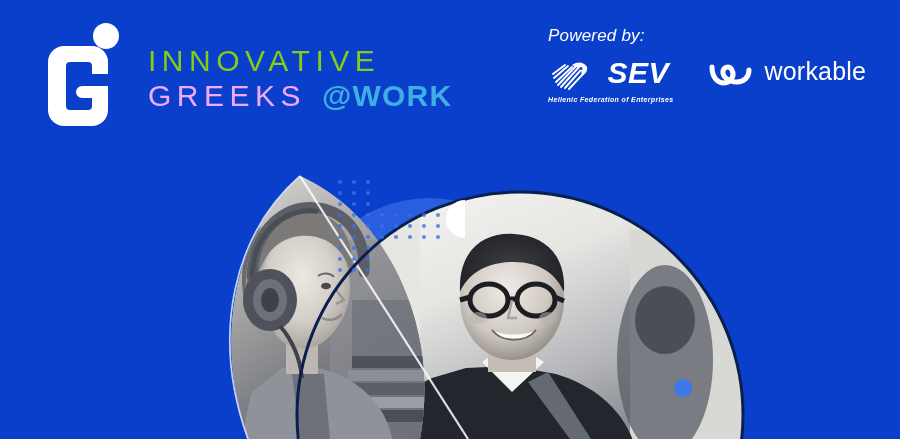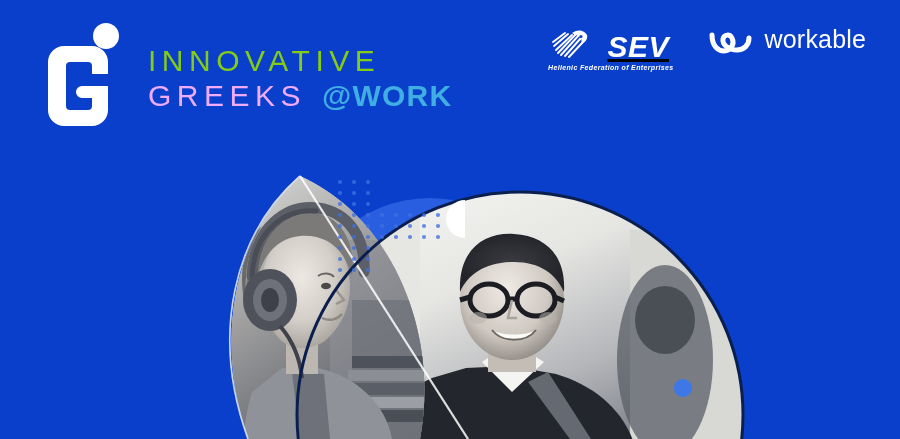--- a/index.html
+++ b/index.html
@@ -70,21 +70,21 @@
     font-weight:400;
     letter-spacing:.2px;
     margin-bottom:12px;
   }
   .partner-row{
     display:flex;align-items:center;gap:34px;
   }
   .sev-logo{
     display:flex;flex-direction:column;align-items:center;gap:2px;
   }
-  .sev-top{display:flex;align-items:flex-end;gap:17px;text-decoration:underline;}
+  .sev-top{display:flex;align-items:flex-start;gap:17px;}
   .sev-word{
     color:#FFFFFF;
     font-size:30px;
     font-weight:700;
     font-style:italic;
     letter-spacing:.5px;
     line-height:1;
   }
   .sev-tagline{
     color:#FFFFFF;
@@ -336,20 +336,21 @@
     <span class="brand-wordmark">
       <span class="wm-line1">INNOVATIVE</span>
       <span class="wm-line2">
         <span class="wm-greeks">GREEKS</span>
         <span class="wm-atwork">@WORK</span>
       </span>
     </span>
   </div>
 
   <div class="powered">
+    <div class="powered-label">Powered by:</div>
 
     <div class="partner-row">
 
       <div class="sev-logo">
         <span class="sev-top">
           <span>
             <svg width="38" height="32" viewBox="0 0 38 32" xmlns="http://www.w3.org/2000/svg" aria-hidden="true">
               <g stroke="#FFFFFF" stroke-width="1.9" stroke-linecap="round" fill="none">
                 <path d="M4,24 L20,9"></path>
                 <path d="M6,27 L24,8"></path>

